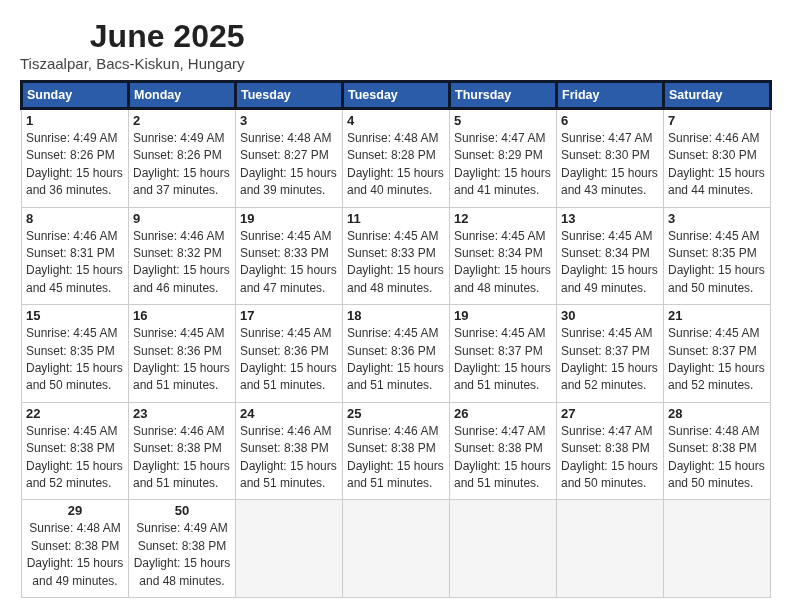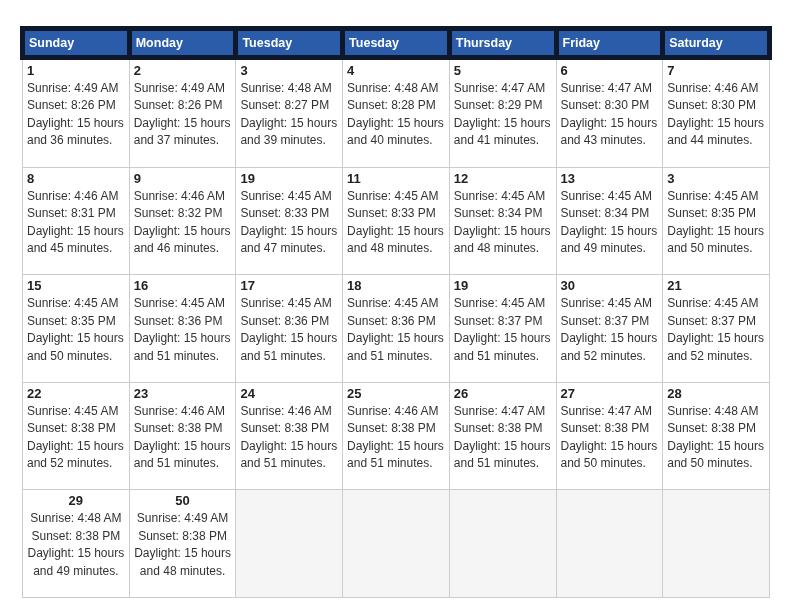--- a/index.html
+++ b/index.html
@@ -59,21 +59,21 @@
       border-collapse: collapse;
       width: 100%;
       table-layout: fixed;
     }
     .calendar th {
       background: #2a5caa;
       color: #fff;
       font-size: 12.5px;
       padding: 5px 4px;
       text-align: left;
-      border: 5px solid #0f172a;
+      border: 3px solid #0f172a;
       font-weight: bold;
     }
     .calendar td {
       border: 1px solid #ccc;
       vertical-align: top;
       padding: 3px 4px;
       font-size: 9.5px;
       color: #333;
       background: #fff;
       height: 88px;
@@ -96,20 +96,24 @@
     .calendar tr:last-child td {
       height: 72px;
       text-align: center;
     }
   </style>
 </head>
 <body>
 
 <div class="page">
   <div class="header">
+    <div class="title-block">
+      <h1>June 2025</h1>
+      <h2>Tiszaalpar, Bacs-Kiskun, Hungary</h2>
+    </div>
   </div>
 
   <table class="calendar">
     <thead>
       <tr>
         <th>Sunday</th>
         <th>Monday</th>
         <th>Tuesday</th>
         <th>Tuesday</th>
         <th>Thursday</th>

